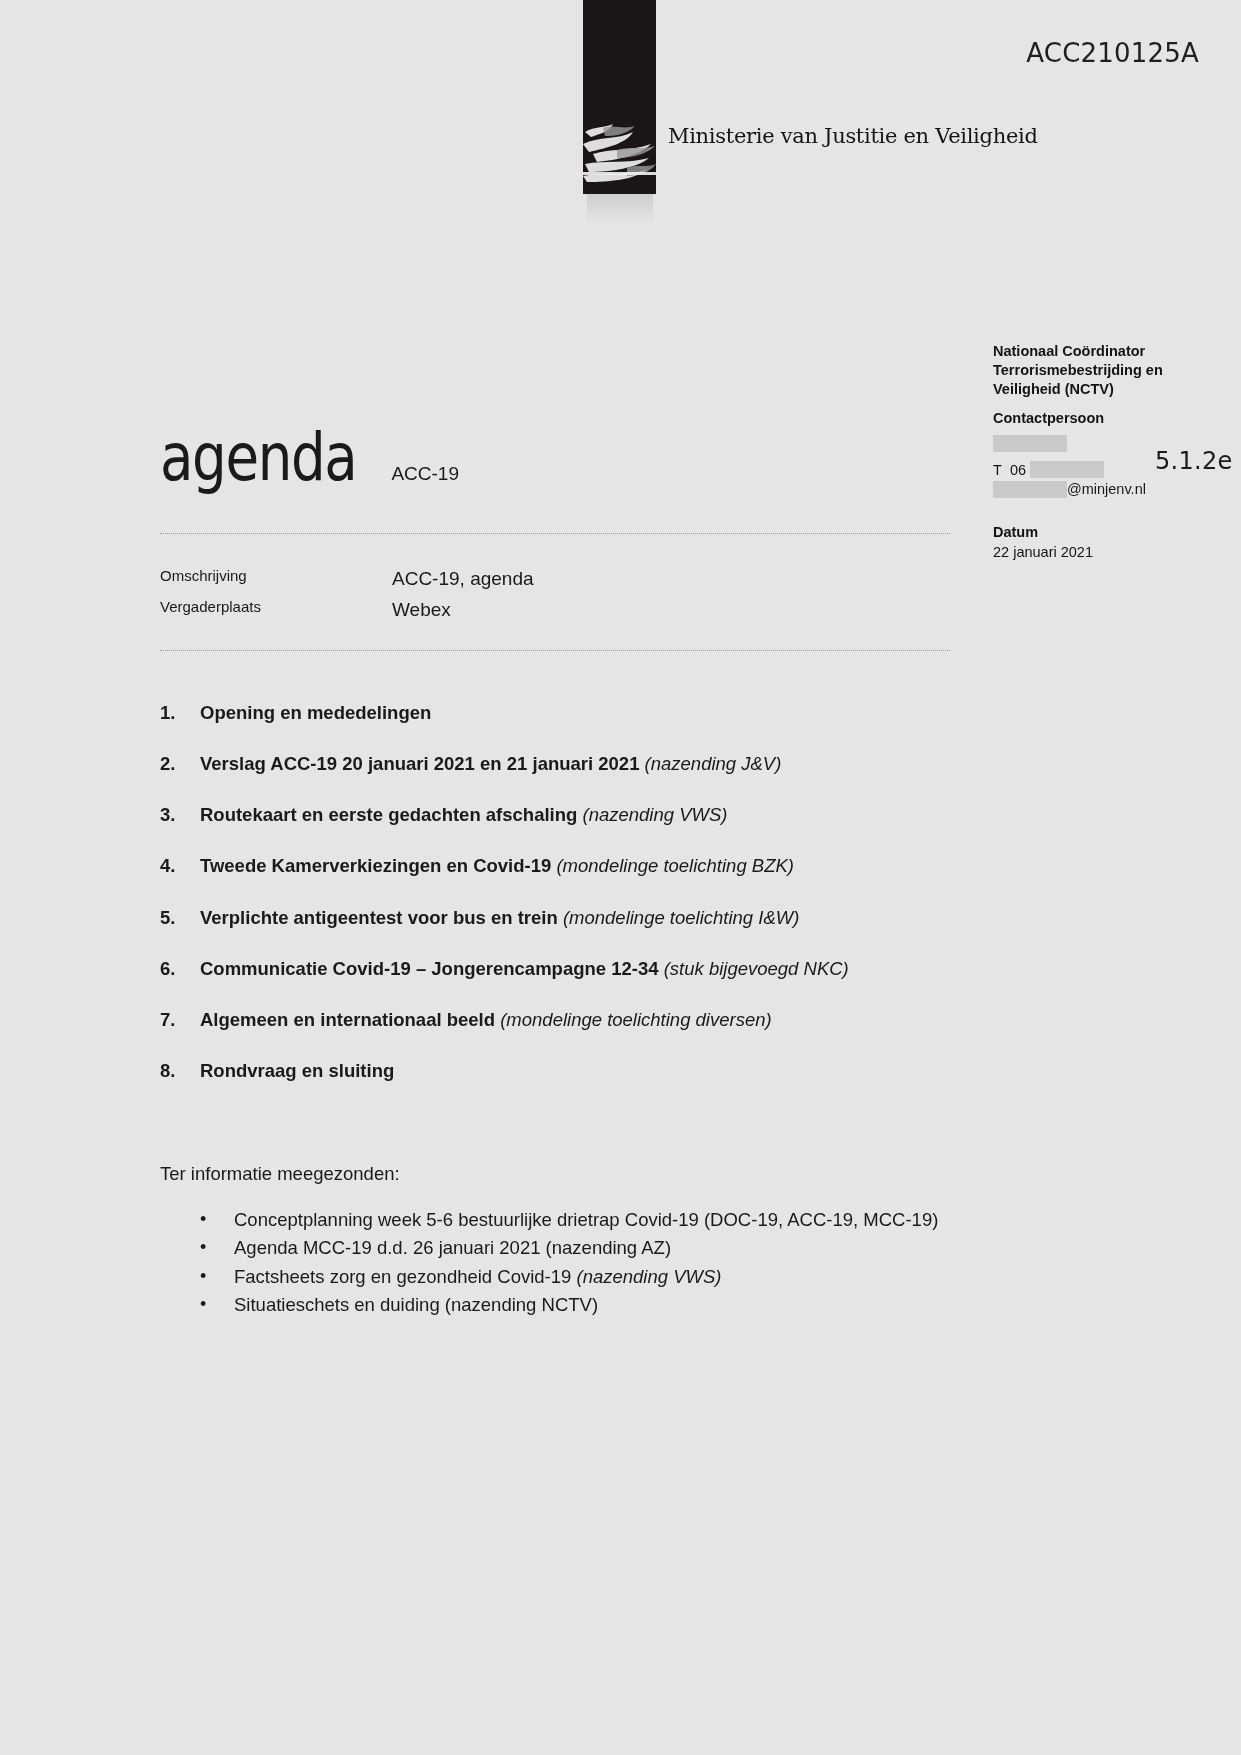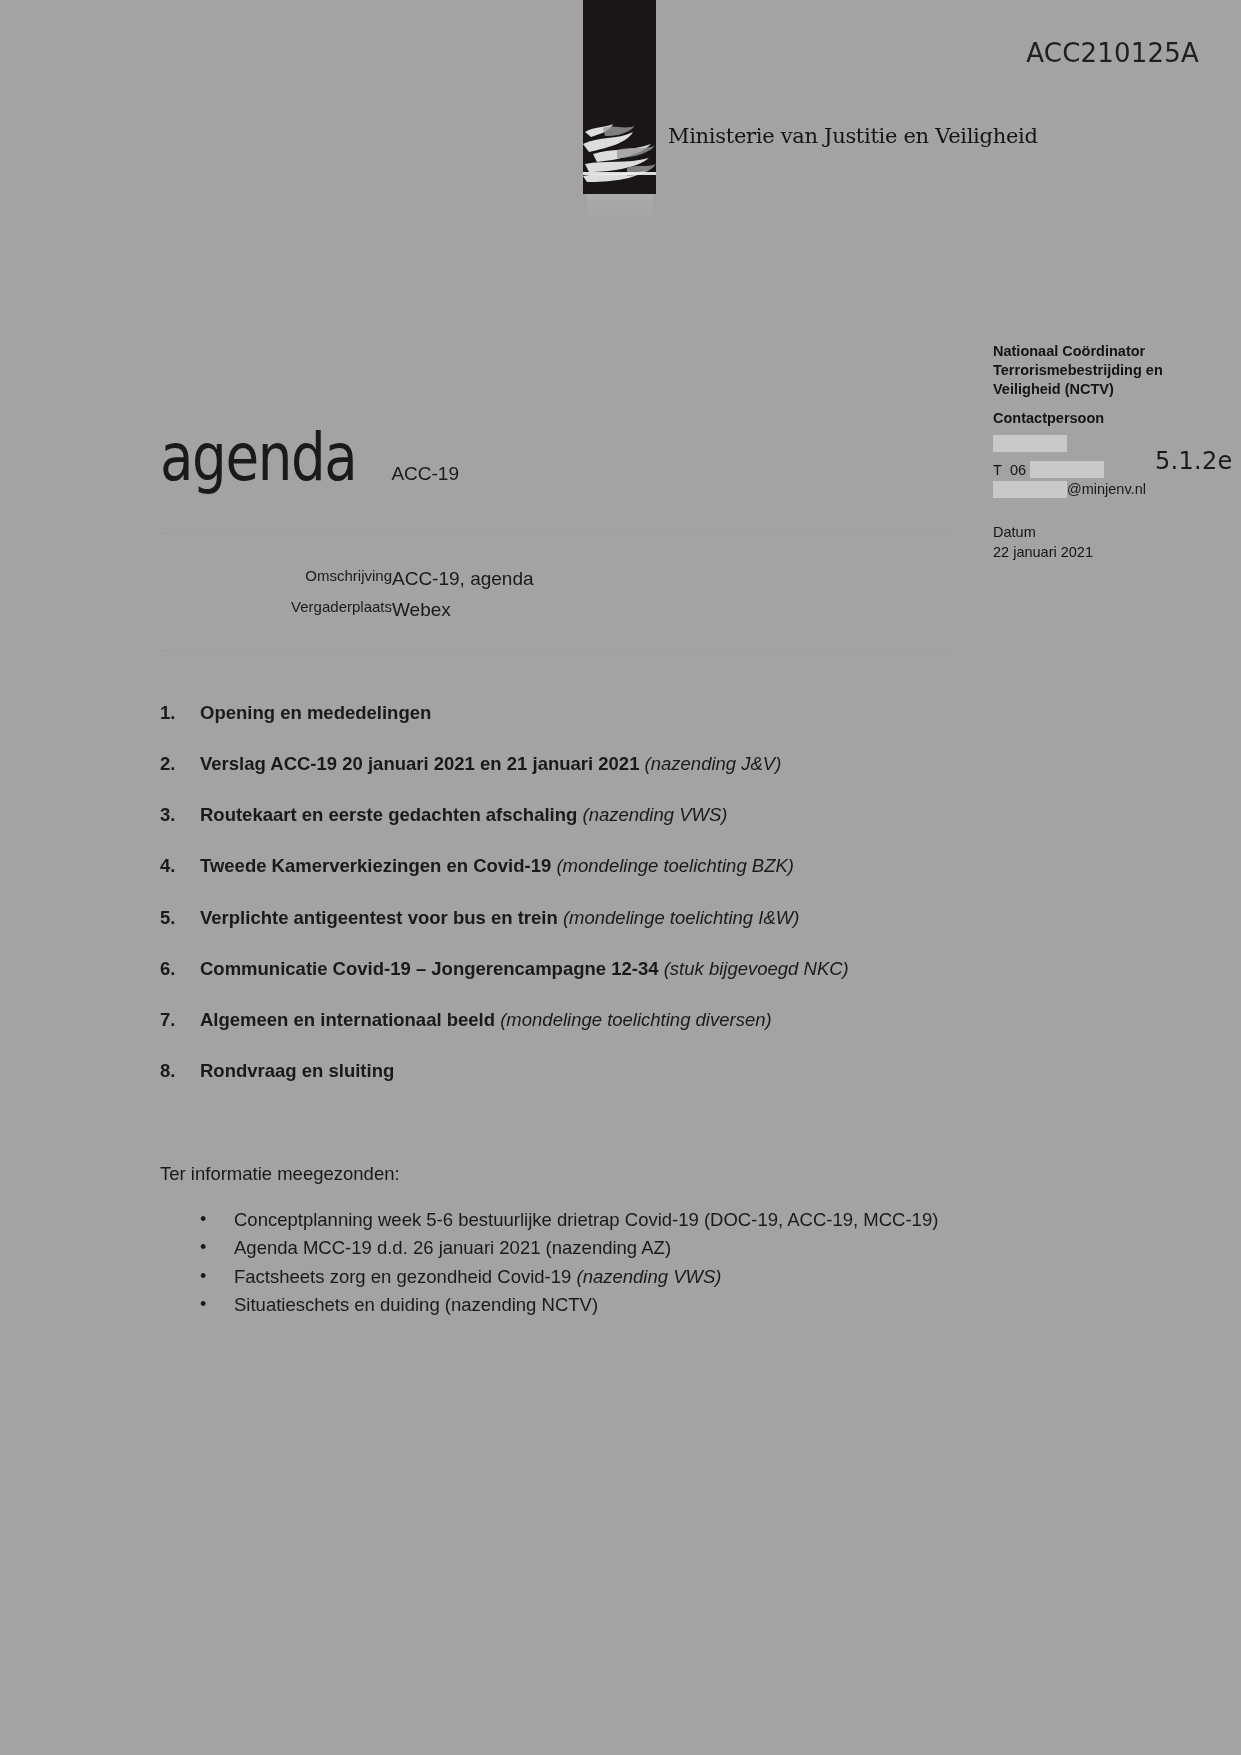--- a/index.html
+++ b/index.html
@@ -8,21 +8,21 @@
     background: #ffffff;
   }
   body {
     font-family: "Liberation Sans", sans-serif;
     color: #1a1a1a;
   }
   .page {
     position: relative;
     width: 1241px;
     height: 1755px;
-    background: #a3a3a3;
+    background: #e5e5e5;
     overflow: hidden;
   }
 
   
   .doc-id {
     position: absolute;
     top: 38px;
     right: 42px;
     font-size: 26px;
     letter-spacing: 0.2px;
@@ -130,21 +130,21 @@
   }
 
   .datum-block {
     position: absolute;
     left: 993px;
     top: 522px;
     font-size: 14.5px;
     line-height: 1.4;
     color: #141414;
   }
-  .datum-block .strong { font-weight: normal; }
+  .datum-block .strong { font-weight: bold; }
 
   
   .title-row {
     position: absolute;
     left: 160px;
     top: 425px;
     display: flex;
     align-items: baseline;
   }
   .title-main {
@@ -171,21 +171,20 @@
     border-top: 1.5px dotted #9a9a9a;
   }
   .rule-top { top: 533px; }
   .rule-bottom { top: 650px; }
 
   .details {
     position: absolute;
     left: 160px;
     top: 564px;
     width: 790px;
-    text-align: right;
   }
   .detail-row {
     display: flex;
     line-height: 1.62;
   }
   .detail-label {
     width: 232px;
     font-size: 15px;
     color: #1a1a1a;
   }

